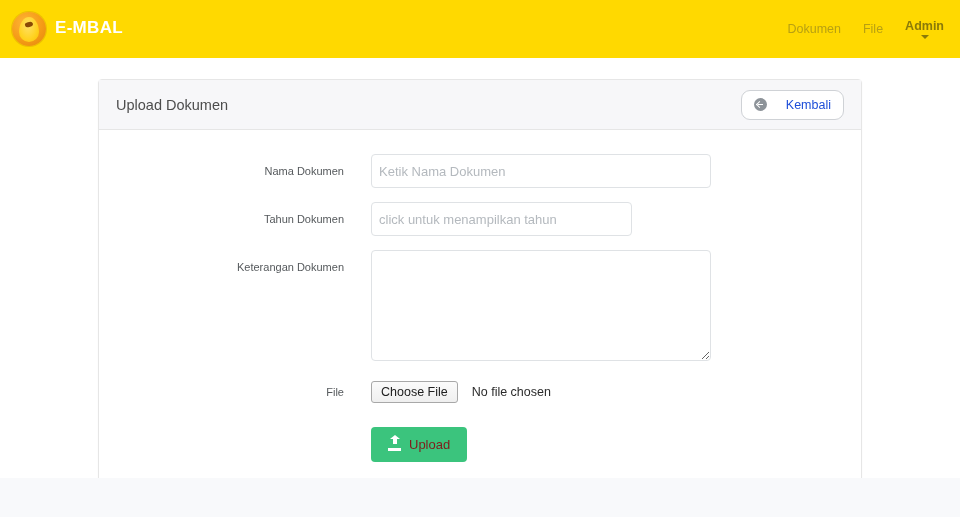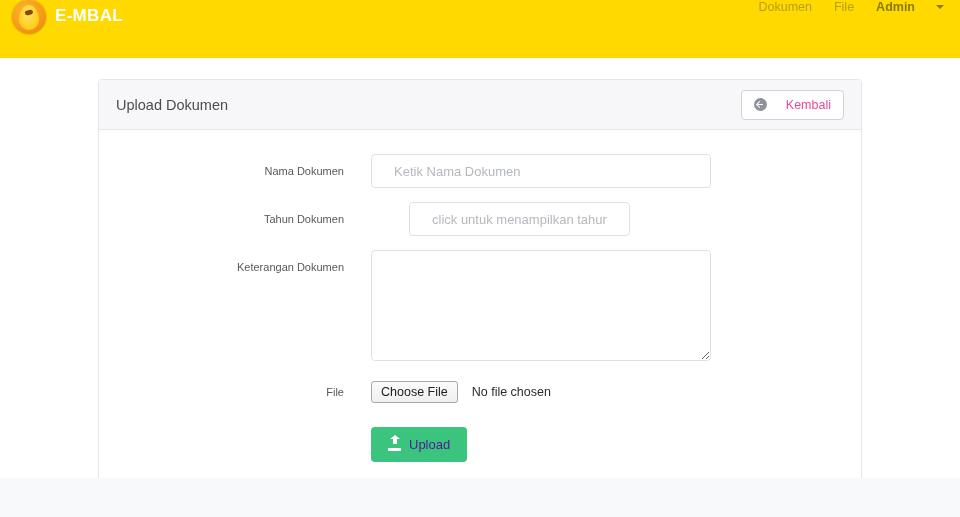--- a/index.html
+++ b/index.html
@@ -17,21 +17,21 @@
 
   
   .navbar {
     position: absolute;
     top: 0;
     left: 0;
     width: 960px;
     height: 58px;
     background: #ffd900;
     display: flex;
-    align-items: flex-start;
+    align-items: center;
     box-sizing: border-box;
     padding: 0 16px 0 12px;
   }
   .brand {
     display: flex;
     align-items: center;
     gap: 9px;
     text-decoration: none;
   }
   .brand-logo {
@@ -87,21 +87,22 @@
     color: #b8a012;
     font-size: 12.5px;
     text-decoration: none;
     cursor: pointer;
   }
   .nav-link.active {
     color: #8a7a09;
     font-weight: bold;
     display: inline-flex;
     align-items: center;
-    gap: 21px;
+    gap: 2px;
+    flex-direction: column;
   }
   .caret {
     display: inline-block;
     width: 0; height: 0;
     border-left: 4px solid transparent;
     border-right: 4px solid transparent;
     border-top: 4px solid #8a7a09;
   }
 
   
@@ -128,24 +129,24 @@
     font-size: 14.5px;
     color: #4d4d4d;
   }
   .btn-back {
     margin-left: auto;
     display: inline-flex;
     align-items: center;
     gap: 19px;
     background: #ffffff;
     border: 1px solid #cfd2d6;
-    border-radius: 4px;
+    border-radius: 9px;
     padding: 7px 12px;
     font-size: 12.5px;
-    color: #ec4899;
+    color: #1d4ed8;
     cursor: pointer;
     font-family: "Liberation Sans", sans-serif;
   }
   .icon-back-circle {
     width: 13px; height: 13px;
     border-radius: 50%;
     background: #8d9399;
     position: relative;
     display: inline-block;
     flex: 0 0 auto;
@@ -187,29 +188,29 @@
     line-height: 34px;
   }
   .form-field { flex: 1 1 auto; }
 
   .input-text {
     height: 34px;
     border: 1px solid #dfe2e5;
     border-radius: 4px;
     background: #ffffff;
     box-sizing: border-box;
-    padding: 0 22px;
+    padding: 0 7px;
     font-size: 13px;
     color: #55595c;
     font-family: "Liberation Sans", sans-serif;
     outline: none;
   }
   .input-text::placeholder { color: #b4b9be; }
   .input-wide { width: 340px; }
-  .input-year { width: 221px; margin-left: 38px; }
+  .input-year { width: 261px; }
 
   .textarea-keterangan {
     width: 340px;
     height: 111px;
     border: 1px solid #dfe2e5;
     border-radius: 4px;
     background: #ffffff;
     box-sizing: border-box;
     padding: 8px 11px;
     font-size: 13px;
@@ -243,21 +244,21 @@
   }
 
   .btn-upload {
     display: inline-flex;
     align-items: center;
     gap: 8px;
     background: #3bc47d;
     border: none;
     border-radius: 4px;
     padding: 10px 17px;
-    color: #4c1d95;
+    color: #7f1d1d;
     font-size: 13px;
     cursor: pointer;
     font-family: "Liberation Sans", sans-serif;
   }
   .icon-upload {
     width: 13px;
     height: 13px;
     position: relative;
     display: inline-block;
     flex: 0 0 auto;

